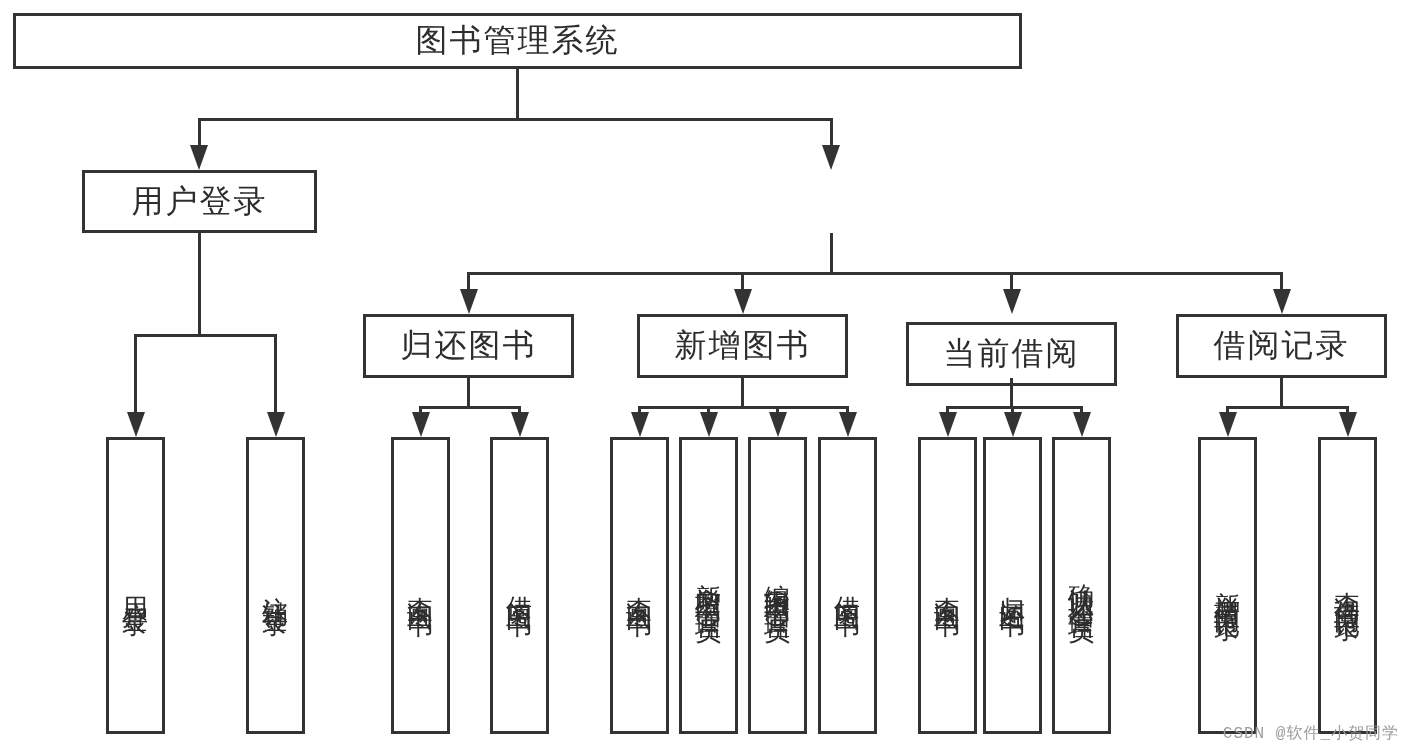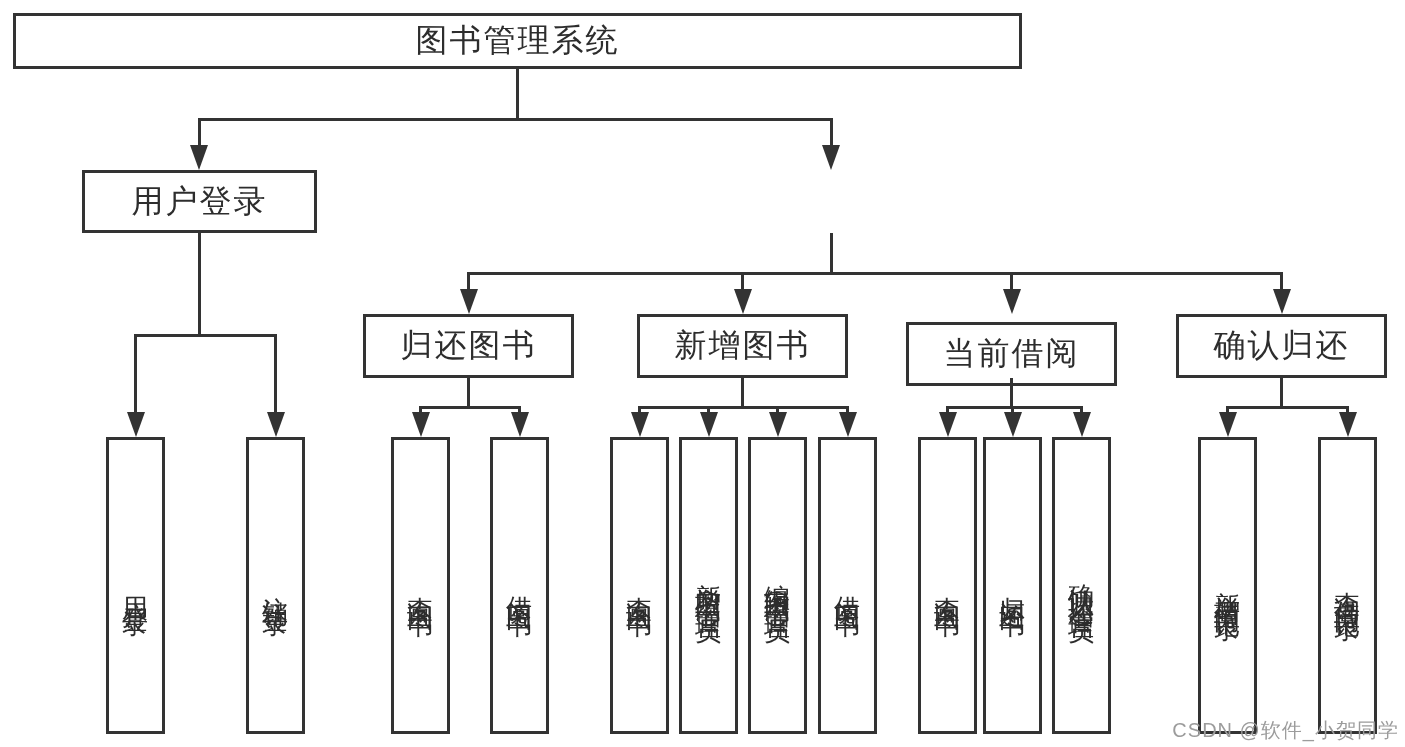--- a/index.html
+++ b/index.html
@@ -39,24 +39,25 @@
     position: absolute;
     width: 0; height: 0;
     border-left: 9px solid transparent;
     border-right: 9px solid transparent;
     border-top: 25px solid #333333;
   }
   .watermark {
     position: absolute;
     right: 6px;
     bottom: 3px;
-    font-size: 20px;
+    font-size: 16px;
     color: #9c9c9c;
     letter-spacing: 1px;
     white-space: nowrap;
+    font-family: Liberation Mono, monospace;
   }
 </style>
 </head>
 <body>
 
 <div id="canvas">
 
   <div class="node h" style="left:13px; top:13px; width:1009px; height:56px;">图书管理系统</div>
 
   <div class="lv" style="left:515.5px; top:69px; height:50px;"></div>
@@ -82,21 +83,21 @@
   <div class="lv" style="left:741px; top:272px; height:19px;"></div>
   <div class="arrow" style="left:733.5px; top:289px;"></div>
   <div class="lv" style="left:1010px; top:272px; height:19px;"></div>
   <div class="arrow" style="left:1002.5px; top:289px;"></div>
   <div class="lv" style="left:1280px; top:272px; height:19px;"></div>
   <div class="arrow" style="left:1272.5px; top:289px;"></div>
 
   <div class="node h" style="left:363px; top:314px; width:211px; height:64px;">归还图书</div>
   <div class="node h" style="left:637px; top:314px; width:211px; height:64px;">新增图书</div>
   <div class="node h" style="left:906px; top:314px; width:211px; height:64px;margin-top:8px;">当前借阅</div>
-  <div class="node h" style="left:1176px; top:314px; width:211px; height:64px;">确认归还</div>
+  <div class="node h" style="left:1176px; top:314px; width:211px; height:64px;">借阅记录</div>
 
   <div class="lv" style="left:467px; top:378px; height:29px;"></div>
   <div class="lh" style="left:419px; top:406px; width:102px;"></div>
   <div class="lv" style="left:419px; top:406px; height:8px;"></div>
   <div class="arrow" style="left:411.5px; top:412px;"></div>
   <div class="lv" style="left:518px; top:406px; height:8px;"></div>
   <div class="arrow" style="left:510.5px; top:412px;"></div>
 
   <div class="lv" style="left:741px; top:378px; height:29px;"></div>
   <div class="lh" style="left:638px; top:406px; width:211px;"></div>

